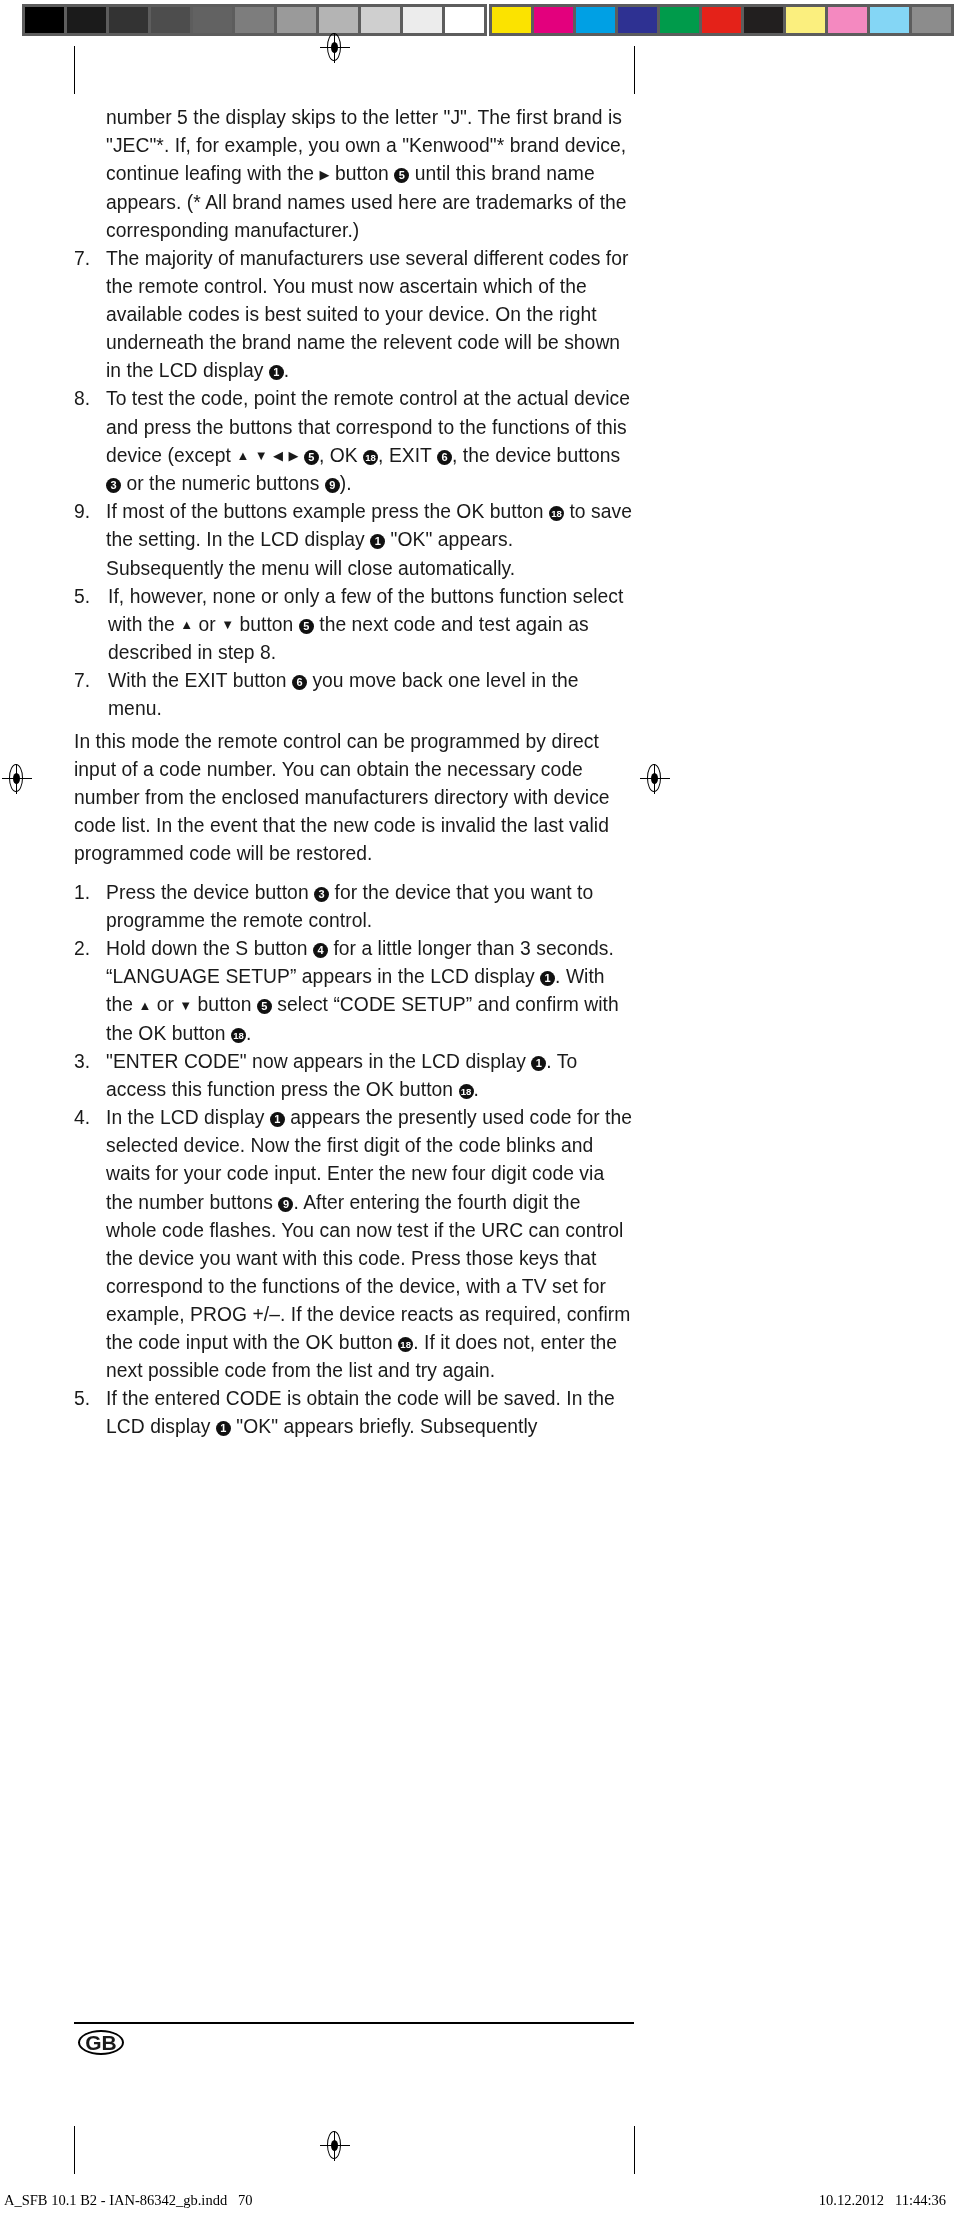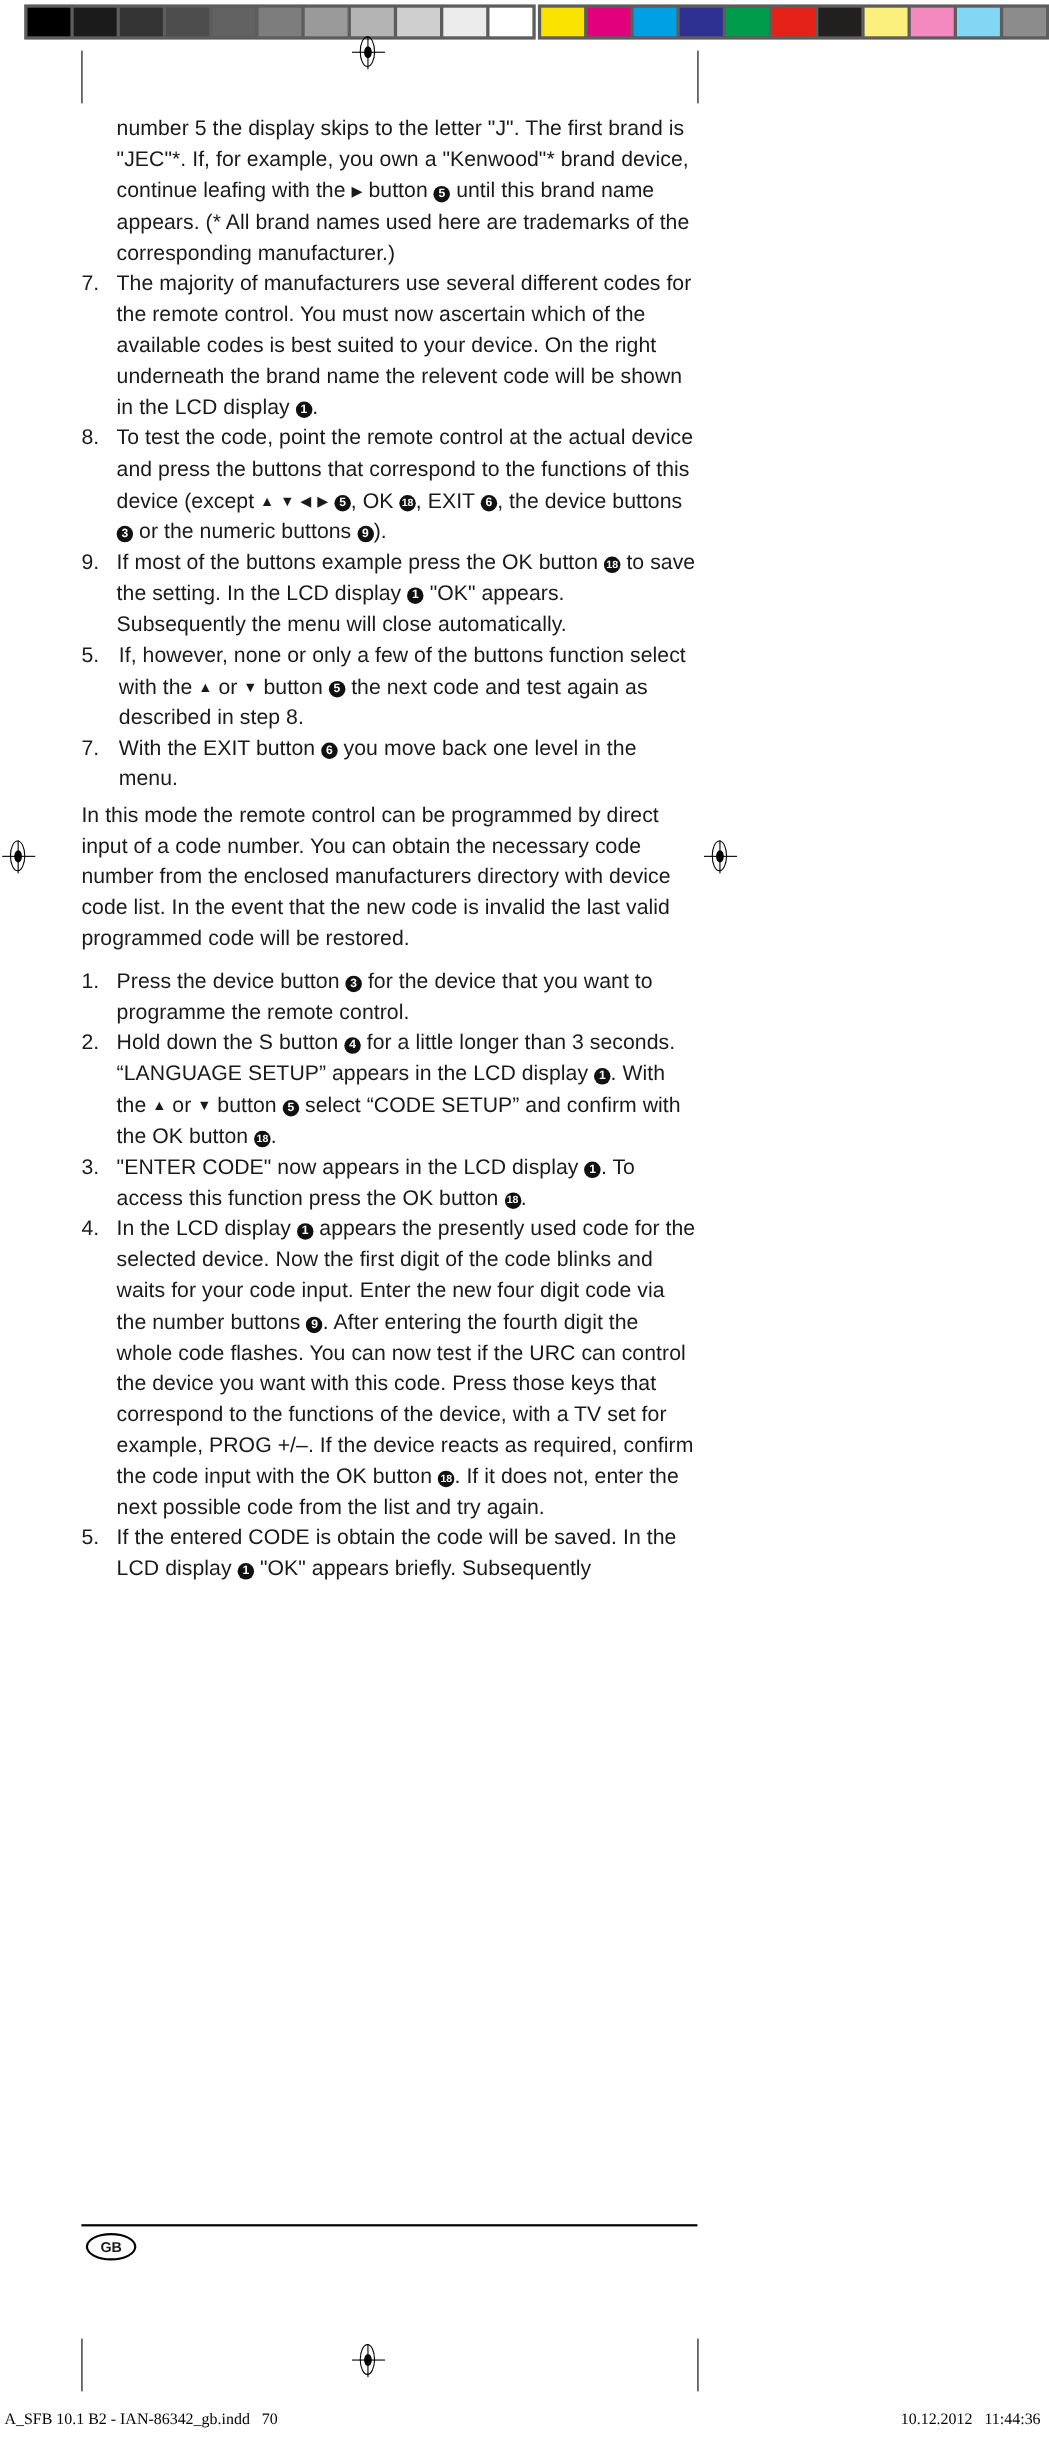--- a/index.html
+++ b/index.html
@@ -116,21 +116,21 @@
     position:absolute;left:74px;top:2022px;width:560px;
   }
   #footer-rule{width:560px;height:2px;background:#000;}
   #footer-row{
     position:relative;height:38px;
   }
   #gb-badge{
     position:absolute;left:4px;top:6px;
     width:46px;height:25px;
     border:2px solid #000;border-radius:50%;
-    font-size:13px;font-weight:bold;line-height:22px;
+    font-size:21px;font-weight:bold;line-height:22px;
     text-align:center;
     box-sizing:border-box;
   }
   #page-number{
     position:absolute;left:0;top:8px;width:560px;
     text-align:center;font-size:16.5px;
   }
 
   
   #imprint{

